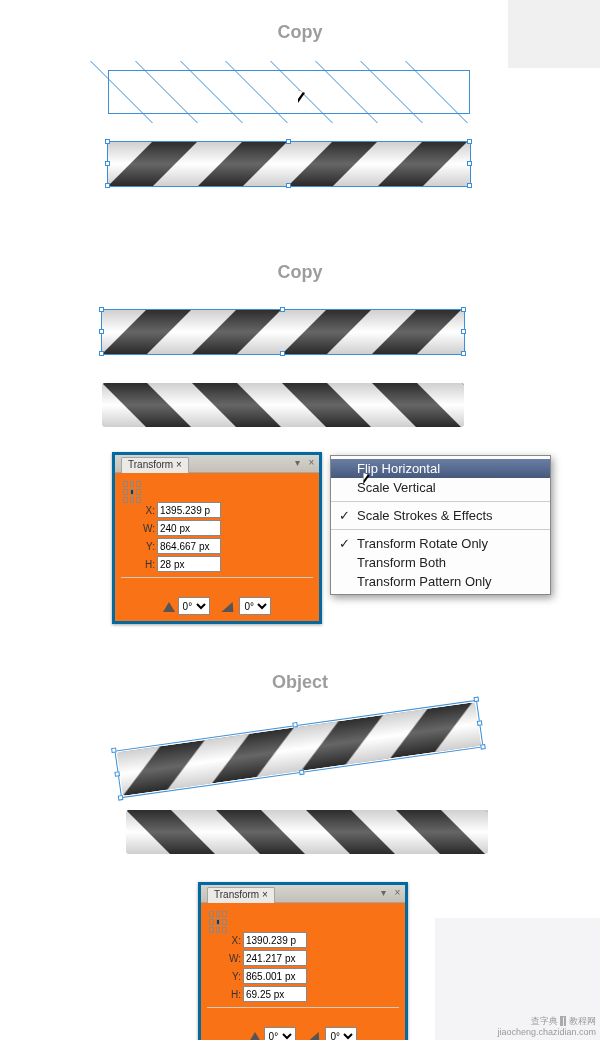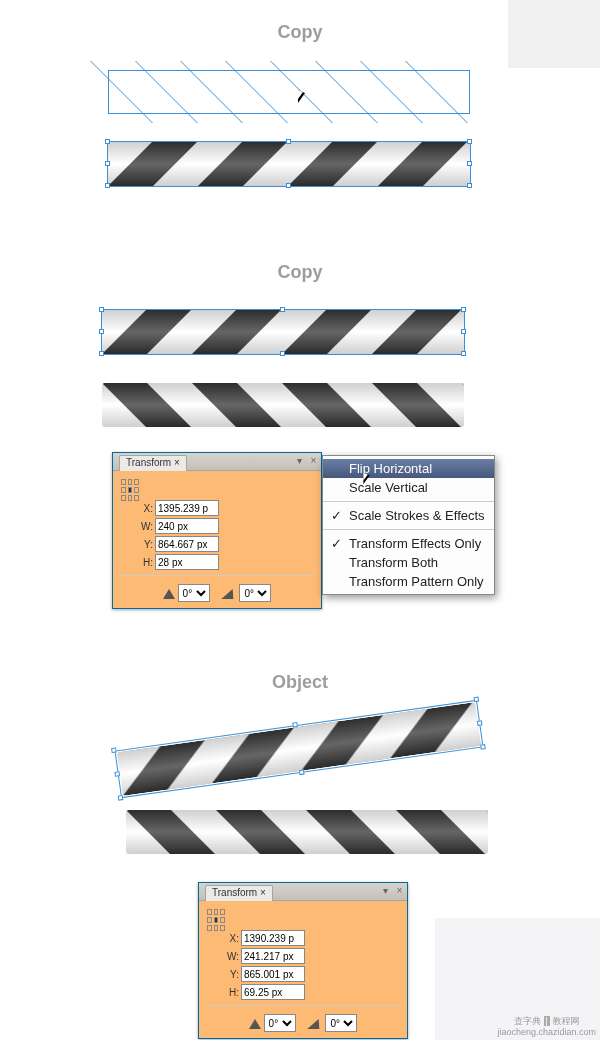--- a/index.html
+++ b/index.html
@@ -9,45 +9,45 @@
   .sectitle{position:absolute;width:100%;text-align:center;color:#9d9d9d;font-weight:bold;font-size:18px}
   .bar{position:absolute;height:44px;overflow:hidden;border-radius:3px}
   .stripes{position:absolute;inset:0}
   .hlbox{position:absolute;border:1px solid #3a8fd8}
   .handle{position:absolute;width:5px;height:5px;background:#fff;border:1px solid #3a8fd8;margin:-3px}
   .outline{position:absolute;height:44px;border:1px solid #3a8fd8;background:#fff}
   .outline .diag{position:absolute;top:-10px;bottom:-10px;width:1px;background:#3a8fd8;transform:skewX(45deg)}
   .cursor{position:absolute;width:0;height:0;border-left:7px solid #000;border-top:3px solid transparent;border-bottom:10px solid transparent}
   .cursor::after{content:"";position:absolute;left:-7px;top:-3px;border-left:7px solid #fff;border-top:3px solid transparent;border-bottom:10px solid transparent;transform:scale(.7);transform-origin:top left}
   
-  .panel{position:absolute;background:#fdba74;border:1px solid #0369a1;box-shadow:0 1px 3px rgba(0,0,0,.35);font-size:10px;color:#333}
+  .panel{position:absolute;background:#f97316;border:3px solid #0369a1;box-shadow:0 1px 3px rgba(0,0,0,.35);font-size:10px;color:#333}
   .panel .tabbar{height:18px;position:relative;background:linear-gradient(#d7d4ce,#c3c0ba);border-bottom:1px solid #a8a59f}
   .panel .tab{position:absolute;left:6px;top:2px;height:16px;padding:1px 6px 0;background:#eceae7;border:1px solid #a8a59f;border-bottom:none;border-radius:2px 2px 0 0;font-size:10px}
   .panel .wbtn{position:absolute;top:3px;width:11px;height:11px;text-align:center;line-height:9px;color:#666}
   .panel .body{padding:6px}
   .panel .refgrid{display:inline-block;width:22px;height:22px;vertical-align:top;margin-right:4px}
   .panel .refgrid td{width:6px;height:6px;border:1px solid #888}
   .panel .refgrid td.c{background:#333}
   .panel .field{display:inline-block;margin:1px 20px;white-space:nowrap}
   .panel .field label{display:inline-block;width:14px;text-align:right;margin-right:2px}
   .panel .field input{width:64px;height:16px;font-size:10px;border:1px solid #8a8884;background:#fff;padding:0 2px}
-  .panel .row2{margin-top:4px;padding-top:8px;border-top:1px solid #cfccc6;text-align:center}
+  .panel .row2{margin-top:4px;padding-top:19px;border-top:1px solid #cfccc6;text-align:center}
   .panel .angle{display:inline-block;margin:0 6px}
   .panel .angle .tri{display:inline-block;width:0;height:0;border-left:6px solid transparent;border-right:6px solid transparent;border-bottom:10px solid #555;vertical-align:middle;margin-right:3px}
   .panel .angle.sk .tri{transform:skewX(-28deg)}
   .panel select{height:18px;font-size:10px;border:1px solid #8a8884;background:#fff}
   
   .menu{position:absolute;background:#fdfdfd;border:1px solid #888;box-shadow:2px 3px 8px rgba(0,0,0,.4);font-size:13px;color:#222;padding:3px 0}
   .menu .mi{padding:2px 14px 2px 26px;position:relative;white-space:nowrap}
   .menu .mi.hl{background:linear-gradient(#6a7ea5,#46587c);color:#fff}
   .menu .sep{height:1px;background:#ccc;margin:4px 0}
   .menu .chk::before{content:"✓";position:absolute;left:8px}
   
   .rbox{position:absolute;border:1px solid #3a8fd8;background:transparent}
-  .watermark{position:absolute;right:4px;bottom:2px;font-size:9px;text-align:center;color:#999;line-height:11px}
+  .watermark{position:absolute;right:4px;bottom:2px;font-size:9px;text-align:right;color:#999;line-height:11px}
   .watermark b{background:#aaa;color:#fff;padding:0 2px;font-weight:normal}
 </style>
 </head>
 <body>
 
 <div class="topgrey"></div>
 <div class="botgrey"></div>
 
 <div class="sectitle" style="top:22px">Copy</div>
 
@@ -153,27 +153,27 @@
       <span class="field"><label>Y:</label><input value="864.667 px" style=""></span>
       <span class="field"><label>H:</label><input value="28 px" style=""></span>
     </span>
     <div class="row2">
       <span class="angle"><span class="tri"></span><select><option>0°</option></select></span>
       <span class="angle sk"><span class="tri"></span><select><option>0°</option></select></span>
     </div>
   </div>
 </div>
 
-<div class="menu" style="left:322px;top:455px;width:173px">
+<div class="menu" style="left:330px;top:455px;width:221px">
   <div class="mi hl">Flip Horizontal</div>
   <div class="mi">Scale Vertical</div>
   <div class="sep"></div>
   <div class="mi chk">Scale Strokes &amp; Effects</div>
   <div class="sep"></div>
-  <div class="mi chk">Transform Effects Only</div>
+  <div class="mi chk">Transform Rotate Only</div>
   <div class="mi">Transform Both</div>
   <div class="mi">Transform Pattern Only</div>
 </div>
 <div class="cursor" style="left:363px;top:472px;transform:scale(.9)"></div>
 
 <div class="sectitle" style="top:672px">Object</div>
 
 <div style="position:absolute;left:118px;top:706px;width:362px;height:86px">
   <div class="bar" style="left:0;top:21px;width:362px;transform:rotate(-8deg)">
     <svg class="stripes" viewBox="0 0 362 44" preserveAspectRatio="none">

